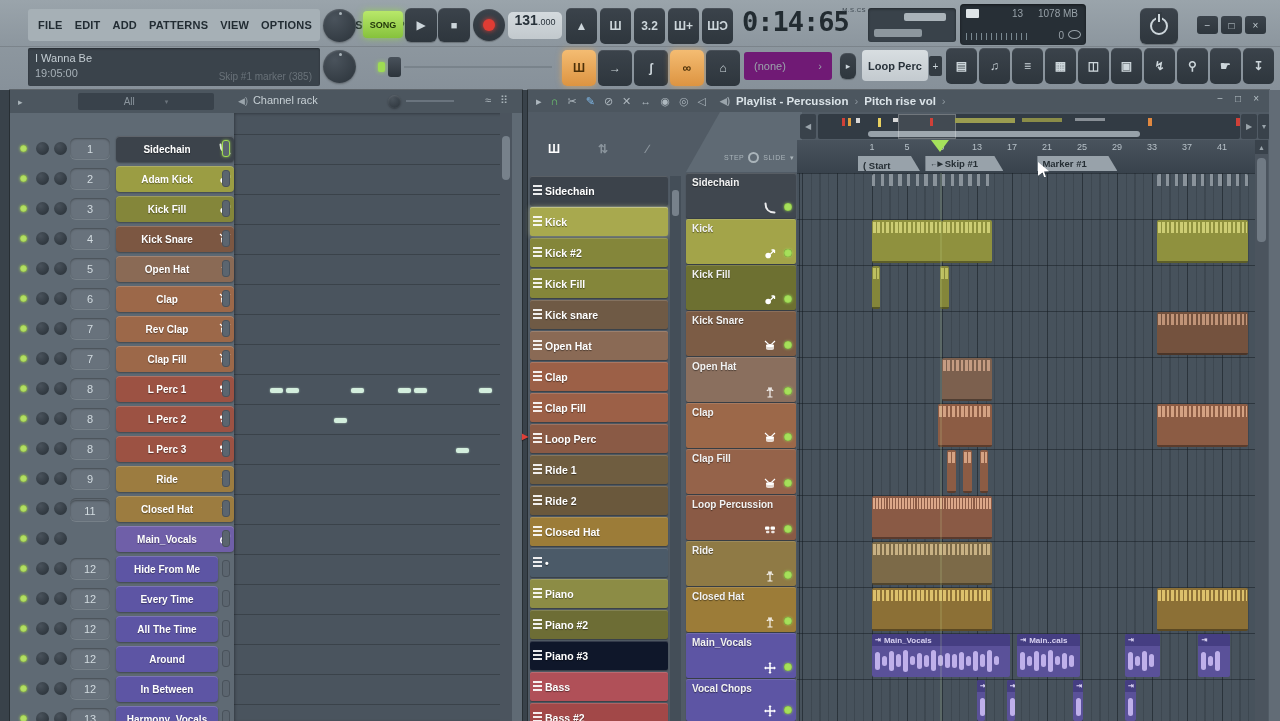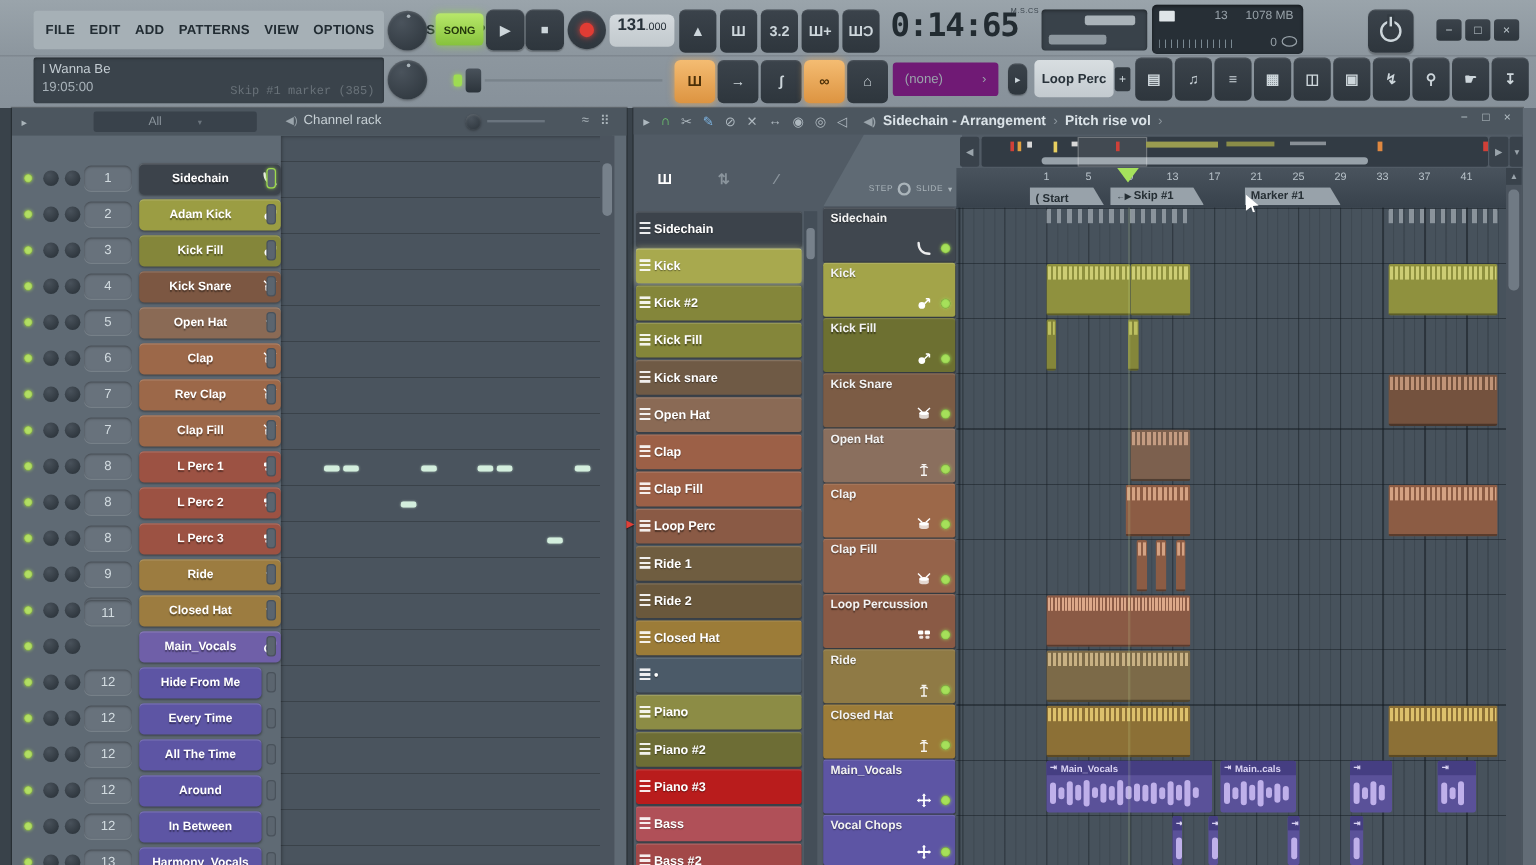--- a/index.html
+++ b/index.html
@@ -34,21 +34,21 @@
   .powerbtn{left:1140px;top:8px;width:38px;height:36px;}
   .pwr{width:14px;height:14px;border:2px solid #cdd6db;border-radius:50%;position:relative;}
   .pwr:after{content:"";position:absolute;left:50%;top:-5px;width:2px;height:8px;margin-left:-1px;background:#cdd6db;box-shadow:0 0 0 2px #333b42;}
   .winctl span{display:flex;align-items:center;justify-content:center;width:21px;height:18px;
     background:linear-gradient(#3b434b,#2e363d);border-radius:3px;color:#c3cdd3;font-size:10px;margin-left:3px;}
   .winctl{display:flex;}
   
   .hintbar{left:28px;top:48px;width:292px;height:38px;background:#3a434b;border-radius:2px;box-shadow:inset 0 1px 2px rgba(0,0,0,.35);}
   .hintbar .t1{position:absolute;left:7px;top:4px;font-size:11px;color:#c4cdd3;}
   .hintbar .t2{position:absolute;left:7px;top:19px;font-size:11px;color:#a7b1b8;}
-  .hintbar .t3{position:absolute;right:8px;bottom:4px;font-size:10px;color:#697279;font-family:Liberation Mono, monospace;}
+  .hintbar .t3{position:absolute;right:8px;bottom:4px;font-size:10px;color:#697279;}
   .sldtrack{left:404px;top:66px;width:148px;height:2px;background:#79838b;}
   .sldled{left:378px;top:62px;width:7px;height:10px;background:#9edc52;border-radius:2px;box-shadow:0 0 4px #9edc52;}
   .sldhandle{left:388px;top:57px;width:13px;height:20px;background:linear-gradient(#49525b,#2c343b);border-radius:3px;}
   .icobtn{width:33px;height:36px;border-radius:5px;display:flex;align-items:center;justify-content:center;
     font-size:12px;font-weight:bold;color:#cdd6db;background:linear-gradient(#3b434b,#2e363d);
     box-shadow:inset 0 1px 0 rgba(255,255,255,.08);}
   .icobtn.on{background:linear-gradient(#f4bc72,#dd9441);color:#4c3008;box-shadow:0 0 6px rgba(240,170,80,.7);}
   .nonedd{left:744px;top:52px;width:88px;height:28px;background:#701a75;border-radius:3px;color:#9aa4ab;
     font-size:11px;display:flex;align-items:center;padding:0 10px;box-sizing:border-box;justify-content:space-between;}
   .patsel{left:862px;top:50px;width:66px;height:31px;background:linear-gradient(#d8dee1,#c3cacf);
@@ -438,21 +438,21 @@
           <span style="color: rgb(127, 184, 232);">✎</span>
           <span>⊘</span>
           <span>✕</span>
           <span>↔</span>
           <span>◉</span>
           <span>◎</span>
           <span>◁</span>
         </div>
       <div class="pltitle">
         <span style="font-size:9px;color:#9aa4ab;">◀)</span>
-        <span>Sidechain - Arrangement</span>
+        <span>Playlist - Percussion</span>
         <span class="sep">›</span>
         <span>Pitch rise vol</span>
         <span class="sep">›</span>
       </div>
       <div class="plwinctl">
         <span>−</span>
         <span>□</span>
         <span>×</span>
       </div>
     </div>
@@ -523,21 +523,21 @@
       <div class="picker-item" style="top: 241px; background: rgb(138, 106, 85);">Open Hat<span class="mini"></span></div>
       <div class="picker-item" style="top: 272px; background: rgb(156, 96, 71);">Clap<span class="mini"></span></div>
       <div class="picker-item" style="top: 303px; background: rgb(156, 96, 71);">Clap Fill<span class="mini"></span></div>
       <div class="picker-item" style="top: 334px; background: rgb(138, 90, 69);">Loop Perc<span class="mini"></span><span style="position: absolute; left: -8px; top: 8px; font-size: 8px; color: rgb(224, 64, 56);">▶</span></div>
       <div class="picker-item" style="top: 365px; background: rgb(111, 93, 64);">Ride 1<span class="mini"></span></div>
       <div class="picker-item" style="top: 396px; background: rgb(106, 88, 60);">Ride 2<span class="mini"></span></div>
       <div class="picker-item" style="top: 427px; background: rgb(156, 124, 56);">Closed Hat<span class="mini"></span></div>
       <div class="picker-item" style="top: 458px; background: rgb(75, 90, 104);">•<span class="mini"></span></div>
       <div class="picker-item" style="top: 489px; background: rgb(140, 140, 69);">Piano<span class="mini"></span></div>
       <div class="picker-item" style="top: 520px; background: rgb(109, 109, 53);">Piano #2<span class="mini"></span></div>
-      <div class="picker-item" style="top: 551px; background: #b91c1c;">Piano #3<span class="mini"></span></div>
+      <div class="picker-item" style="top: 551px; background: #0f172a;">Piano #3<span class="mini"></span></div>
       <div class="picker-item" style="top: 582px; background: rgb(176, 80, 88);">Bass<span class="mini"></span></div>
       <div class="picker-item" style="top: 613px; background: rgb(162, 72, 72);">Bass #2<span class="mini"></span></div>
       <div style="position: absolute; left: 142px; top: 86px; width: 11px; height: 545px; background: rgb(68, 78, 88);"></div>
       <div style="position: absolute; left: 144px; top: 100px; width: 7px; height: 26px; background: rgb(119, 129, 139); border-radius: 3px;"></div>
     </div>
   <div id="tracks">
       <div class="abs thead" style="left: 686px; top: 173px; height: 45px; background: rgb(64, 71, 79);">
         <b>Sidechain</b>
         <span style="position: absolute; width: 12px; height: 12px; right: 20px; bottom: 6px;"><svg width="12" height="12" viewBox="0 0 12 12">
             <path d="M1.5 1.5 C1.5 7 5 10.5 10.5 10.5" fill="none" stroke="#fff" stroke-width="2" stroke-linecap="round" opacity=".9"></path>

